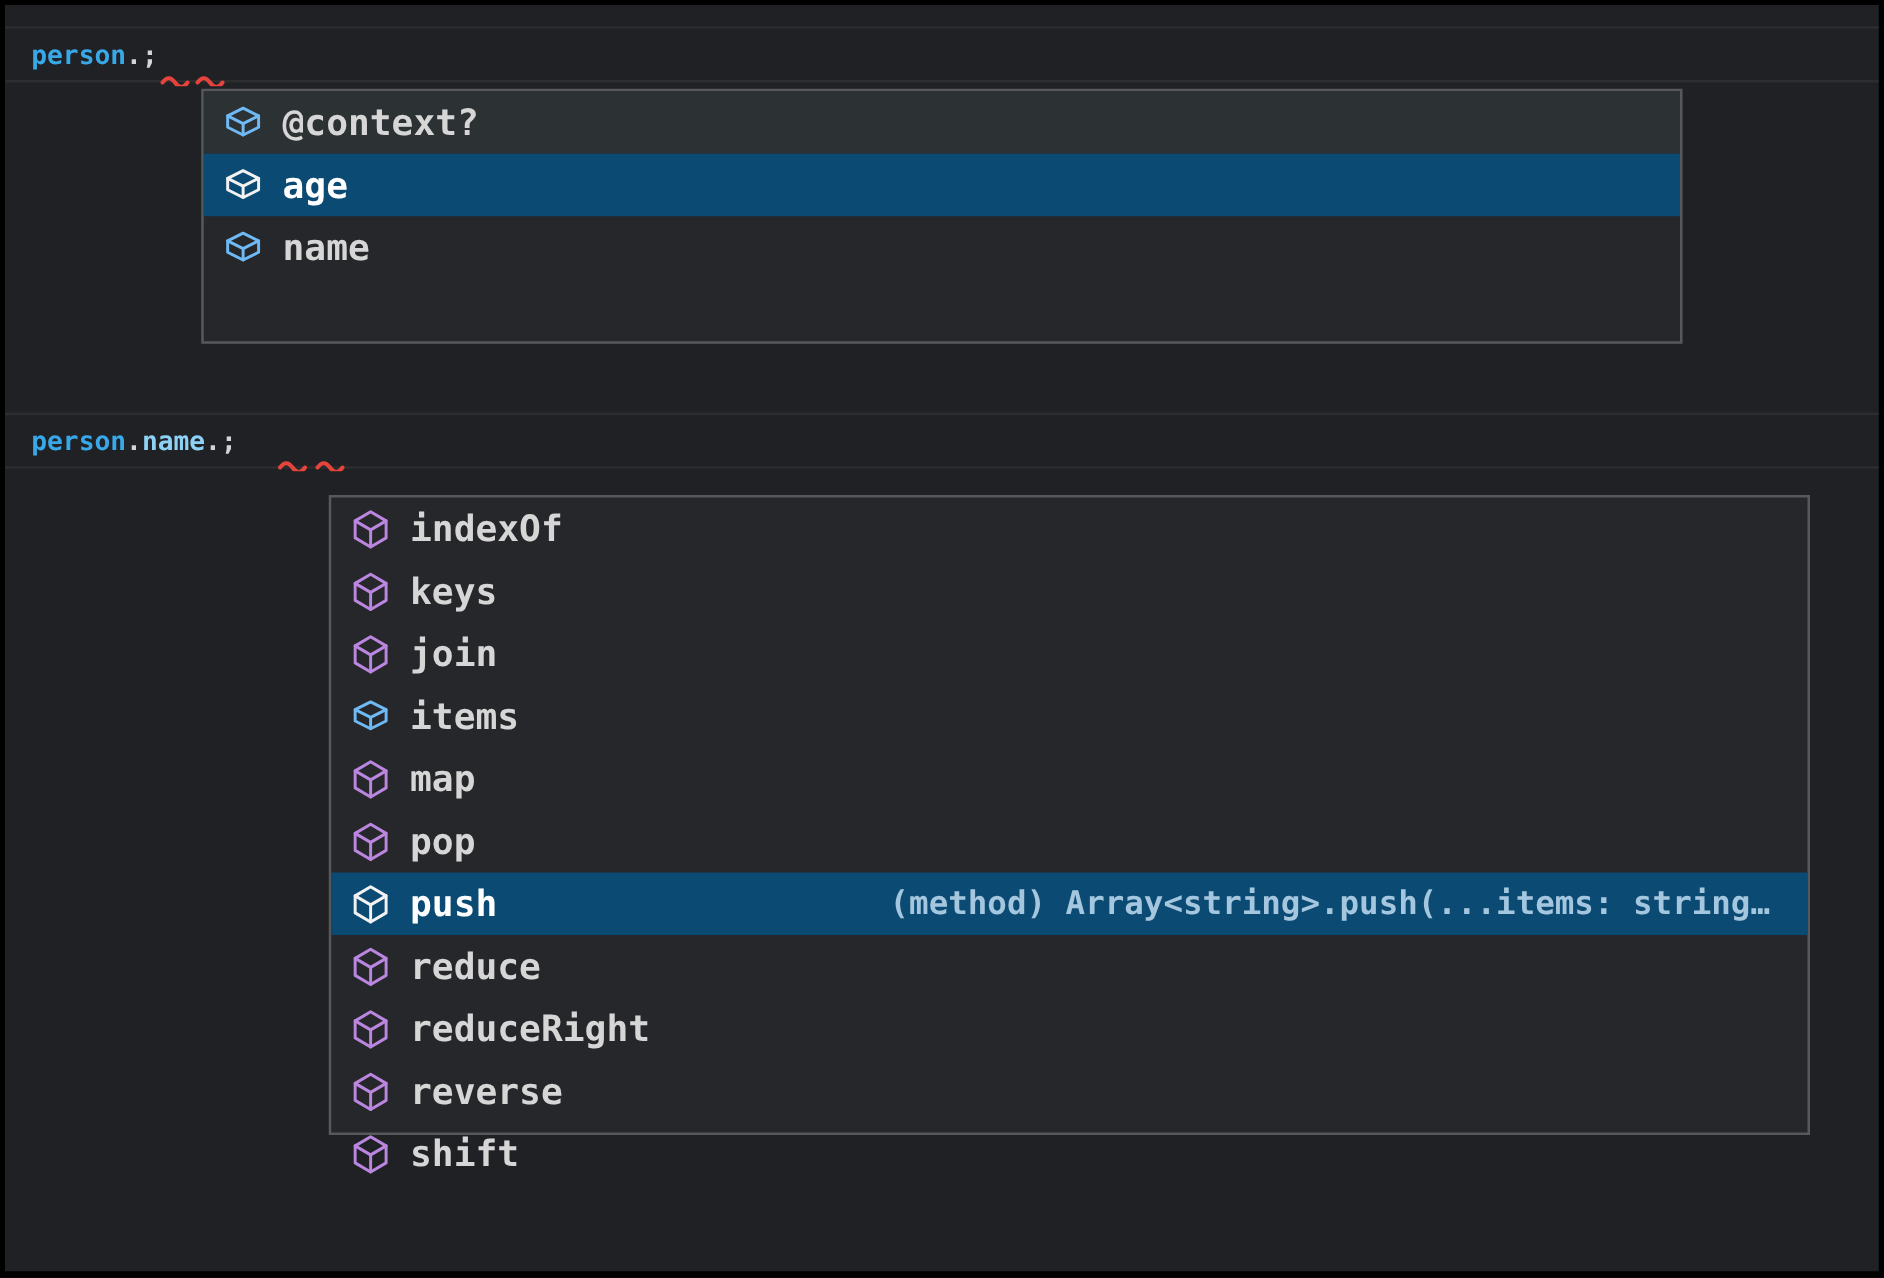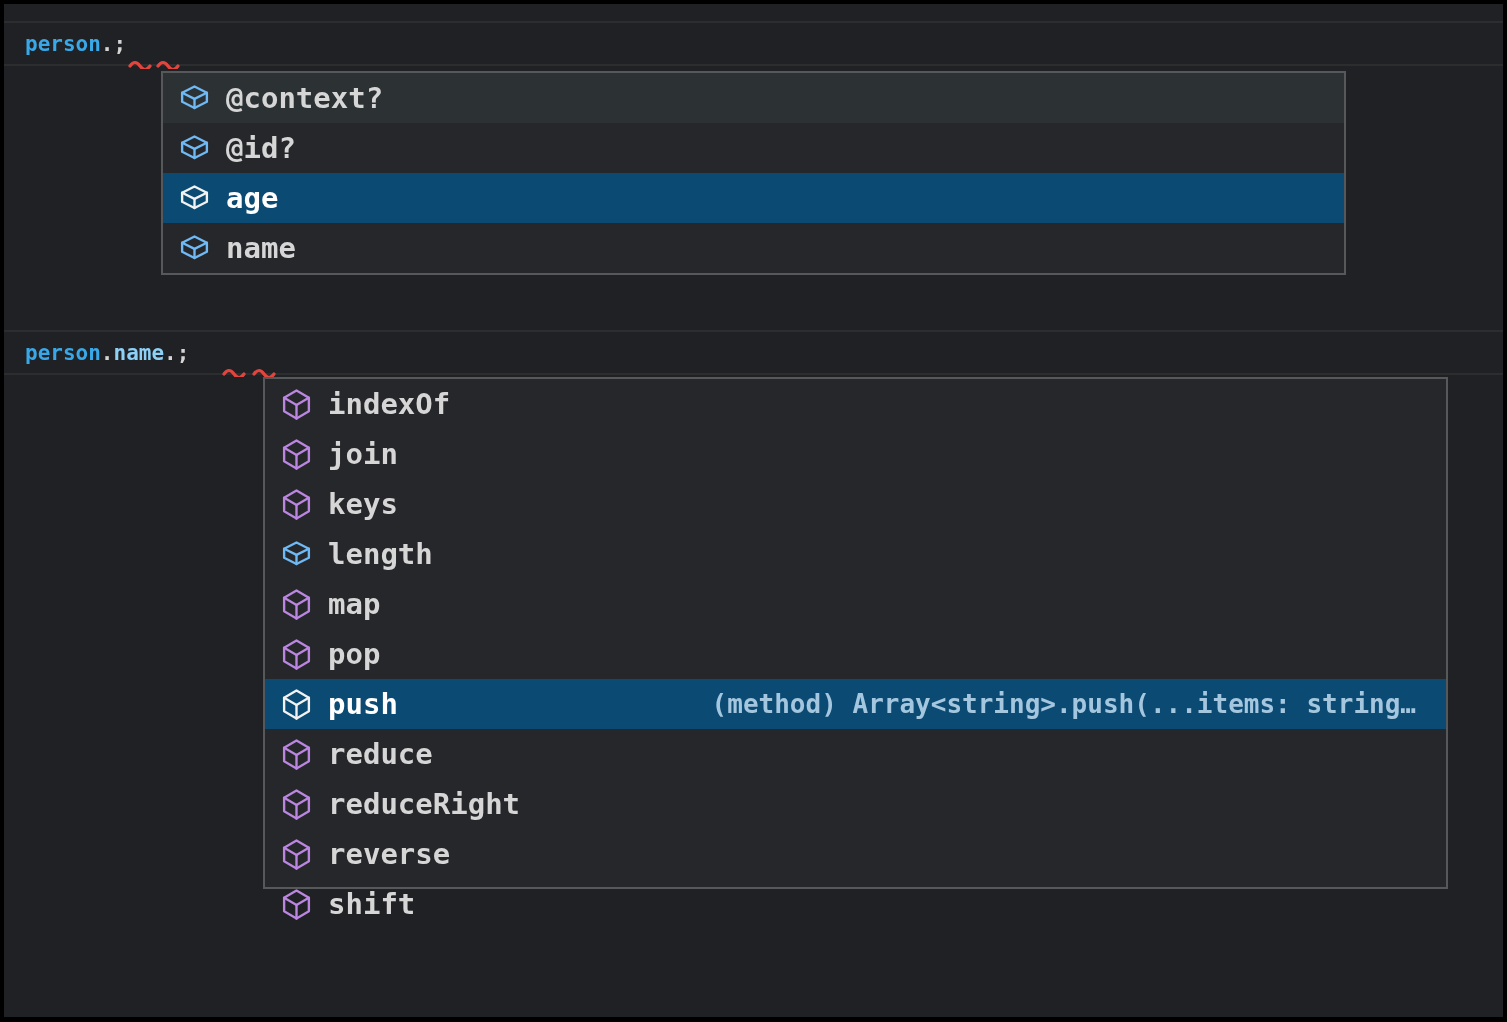--- a/index.html
+++ b/index.html
@@ -90,32 +90,20 @@
       <svg class="ic-field" viewBox="0 0 16 16">
         <path d="M8 2.2 L14 5.2 L8 8.2 L2 5.2 Z"></path>
         <path d="M2 5.2 L2 9.6 L8 12.6 L14 9.6 L14 5.2"></path>
         <path d="M8 8.2 L8 12.6"></path>
       </svg>
 
     </span>
     <span class="label">@context?</span>
 
   </div>
-      <div class="row kind-field">
-    <span class="kind-icon">
-      <svg class="ic-field" viewBox="0 0 16 16">
-        <path d="M8 2.2 L14 5.2 L8 8.2 L2 5.2 Z"></path>
-        <path d="M2 5.2 L2 9.6 L8 12.6 L14 9.6 L14 5.2"></path>
-        <path d="M8 8.2 L8 12.6"></path>
-      </svg>
-
-    </span>
-    <span class="label">@id?</span>
-
-  </div>
       <div class="row selected kind-field">
     <span class="kind-icon">
       <svg class="ic-field" viewBox="0 0 16 16">
         <path d="M8 2.2 L14 5.2 L8 8.2 L2 5.2 Z"></path>
         <path d="M2 5.2 L2 9.6 L8 12.6 L14 9.6 L14 5.2"></path>
         <path d="M8 8.2 L8 12.6"></path>
       </svg>
 
     </span>
     <span class="label">age</span>
@@ -139,21 +127,21 @@
     <svg viewBox="0 0 24 11">
         <path d="M2 8 Q 7 1 12 8 T 22 8" stroke="#e5443d" stroke-width="3.2" fill="none" stroke-linecap="round"></path>
       </svg>
   </div>
   <div class="squiggle" style="left:252px;top:366px">
     <svg viewBox="0 0 24 11">
         <path d="M2 8 Q 7 1 12 8 T 22 8" stroke="#e5443d" stroke-width="3.2" fill="none" stroke-linecap="round"></path>
       </svg>
   </div>
 
-  <div class="suggest" style="left:263px;top:377px;width:1185px;height:512px">
+  <div class="suggest" style="left:263px;top:396px;width:1185px;height:512px">
       <div class="row kind-method">
     <span class="kind-icon">
 
       <svg class="ic-method" viewBox="0 0 16 16">
         <path d="M8 1.2 L14 4.7 L14 11.3 L8 14.8 L2 11.3 L2 4.7 Z"></path>
         <path d="M2 4.7 L8 8.2 L14 4.7"></path>
         <path d="M8 8.2 L8 14.8"></path>
       </svg>
     </span>
     <span class="label">indexOf</span>
@@ -161,45 +149,45 @@
   </div>
       <div class="row kind-method">
     <span class="kind-icon">
 
       <svg class="ic-method" viewBox="0 0 16 16">
         <path d="M8 1.2 L14 4.7 L14 11.3 L8 14.8 L2 11.3 L2 4.7 Z"></path>
         <path d="M2 4.7 L8 8.2 L14 4.7"></path>
         <path d="M8 8.2 L8 14.8"></path>
       </svg>
     </span>
+    <span class="label">keys</span>
+
+  </div>
+      <div class="row kind-method">
+    <span class="kind-icon">
+
+      <svg class="ic-method" viewBox="0 0 16 16">
+        <path d="M8 1.2 L14 4.7 L14 11.3 L8 14.8 L2 11.3 L2 4.7 Z"></path>
+        <path d="M2 4.7 L8 8.2 L14 4.7"></path>
+        <path d="M8 8.2 L8 14.8"></path>
+      </svg>
+    </span>
     <span class="label">join</span>
 
   </div>
-      <div class="row kind-method">
-    <span class="kind-icon">
-
-      <svg class="ic-method" viewBox="0 0 16 16">
-        <path d="M8 1.2 L14 4.7 L14 11.3 L8 14.8 L2 11.3 L2 4.7 Z"></path>
-        <path d="M2 4.7 L8 8.2 L14 4.7"></path>
-        <path d="M8 8.2 L8 14.8"></path>
-      </svg>
-    </span>
-    <span class="label">keys</span>
-
-  </div>
       <div class="row kind-field">
     <span class="kind-icon">
       <svg class="ic-field" viewBox="0 0 16 16">
         <path d="M8 2.2 L14 5.2 L8 8.2 L2 5.2 Z"></path>
         <path d="M2 5.2 L2 9.6 L8 12.6 L14 9.6 L14 5.2"></path>
         <path d="M8 8.2 L8 12.6"></path>
       </svg>
 
     </span>
-    <span class="label">length</span>
+    <span class="label">items</span>
 
   </div>
       <div class="row kind-method">
     <span class="kind-icon">
 
       <svg class="ic-method" viewBox="0 0 16 16">
         <path d="M8 1.2 L14 4.7 L14 11.3 L8 14.8 L2 11.3 L2 4.7 Z"></path>
         <path d="M2 4.7 L8 8.2 L14 4.7"></path>
         <path d="M8 8.2 L8 14.8"></path>
       </svg>

